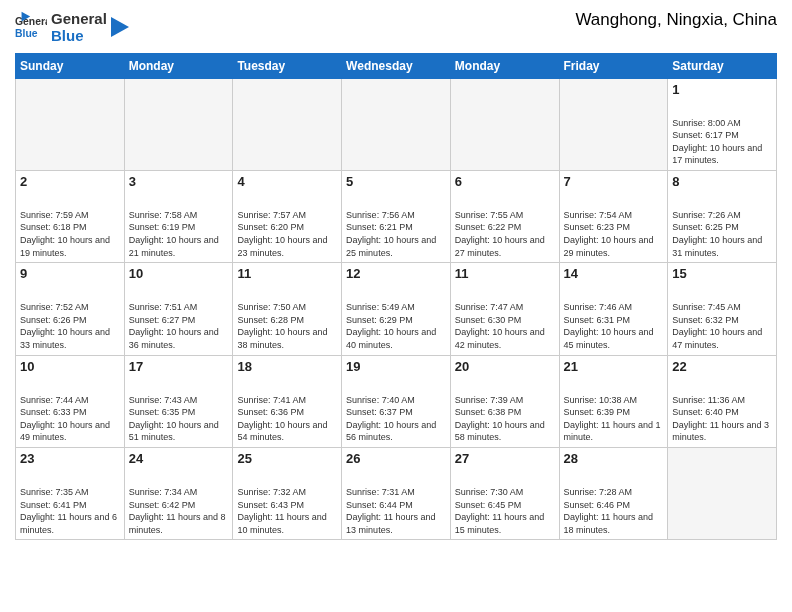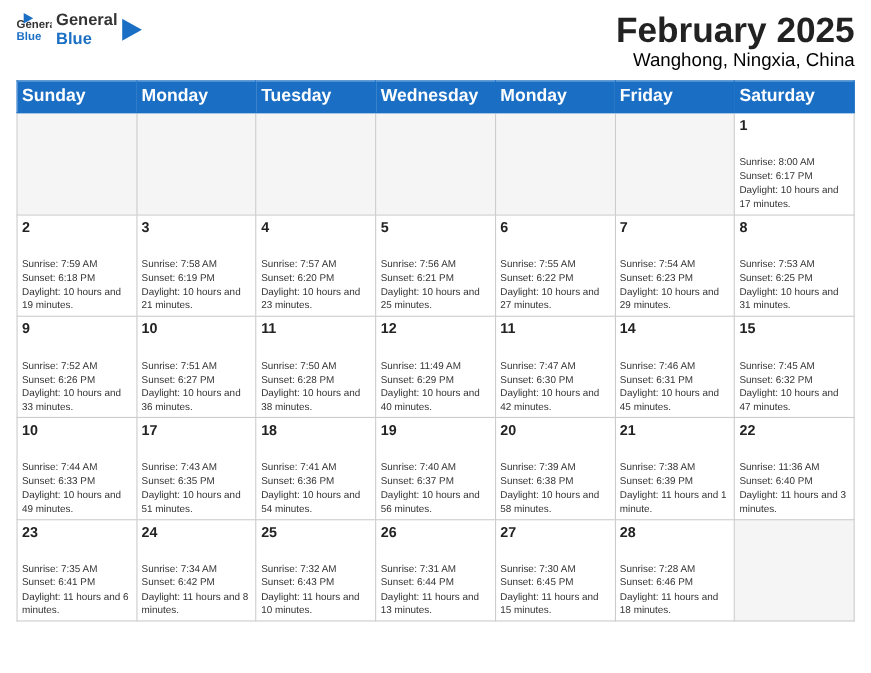--- a/index.html
+++ b/index.html
@@ -45,21 +45,21 @@
       color: #000000;
     }
     .calendar {
       width: 100%;
       border-collapse: collapse;
       table-layout: fixed;
     }
     .calendar th {
       background: #1a6fc4;
       color: #fff;
-      font-size: 16px;
+      font-size: 12px;
       font-weight: bold;
       padding: 5px 4px;
       text-align: left;
       border: 1px solid #1a6fc4;
     }
     .calendar td {
       vertical-align: top;
       border: 1px solid #ccc;
       padding: 3px 4px;
       font-size: 9.5px;
@@ -101,21 +101,20 @@
       <div style="display:flex;flex-direction:column;line-height:1.15;">
         <span style="font-size:15px;font-weight:bold;color:#333;">General</span>
         <span style="font-size:15px;font-weight:bold;color:#1a6fc4;">Blue</span>
       </div>
 
       <svg width="20" height="30" viewBox="0 0 20 30">
         <polygon points="0,5 18,15 0,25" fill="#1a6fc4"></polygon>
       </svg>
     </div>
     <div class="title-block">
-      <div class="month-title">February 2025</div>
       <div class="location-title">Wanghong, Ningxia, China</div>
     </div>
   </div>
 
   <table class="calendar">
     <thead>
       <tr>
       <th>Sunday</th>
           <th>Monday</th>
           <th>Tuesday</th>
@@ -179,21 +178,21 @@
           </td>
           <td>
             <span class="day-number">7</span>
             <div class="day-info">Sunrise: 7:54 AM
 Sunset: 6:23 PM
 Daylight: 10 hours
 and 29 minutes.</div>
           </td>
           <td>
             <span class="day-number">8</span>
-            <div class="day-info">Sunrise: 7:53 AM
+            <div class="day-info">Sunrise: 7:26 AM
 Sunset: 6:25 PM
 Daylight: 10 hours
 and 31 minutes.</div>
           </td>
         </tr>
         <tr>
           <td>
             <span class="day-number">9</span>
             <div class="day-info">Sunrise: 7:52 AM
 Sunset: 6:26 PM
@@ -209,21 +208,21 @@
           </td>
           <td>
             <span class="day-number">11</span>
             <div class="day-info">Sunrise: 7:50 AM
 Sunset: 6:28 PM
 Daylight: 10 hours
 and 38 minutes.</div>
           </td>
           <td>
             <span class="day-number">12</span>
-            <div class="day-info">Sunrise: 11:49 AM
+            <div class="day-info">Sunrise: 5:49 AM
 Sunset: 6:29 PM
 Daylight: 10 hours
 and 40 minutes.</div>
           </td>
           <td>
             <span class="day-number">11</span>
             <div class="day-info">Sunrise: 7:47 AM
 Sunset: 6:30 PM
 Daylight: 10 hours
 and 42 minutes.</div>
@@ -274,21 +273,21 @@
           </td>
           <td>
             <span class="day-number">20</span>
             <div class="day-info">Sunrise: 7:39 AM
 Sunset: 6:38 PM
 Daylight: 10 hours
 and 58 minutes.</div>
           </td>
           <td>
             <span class="day-number">21</span>
-            <div class="day-info">Sunrise: 7:38 AM
+            <div class="day-info">Sunrise: 10:38 AM
 Sunset: 6:39 PM
 Daylight: 11 hours
 and 1 minute.</div>
           </td>
           <td>
             <span class="day-number">22</span>
             <div class="day-info">Sunrise: 11:36 AM
 Sunset: 6:40 PM
 Daylight: 11 hours
 and 3 minutes.</div>

